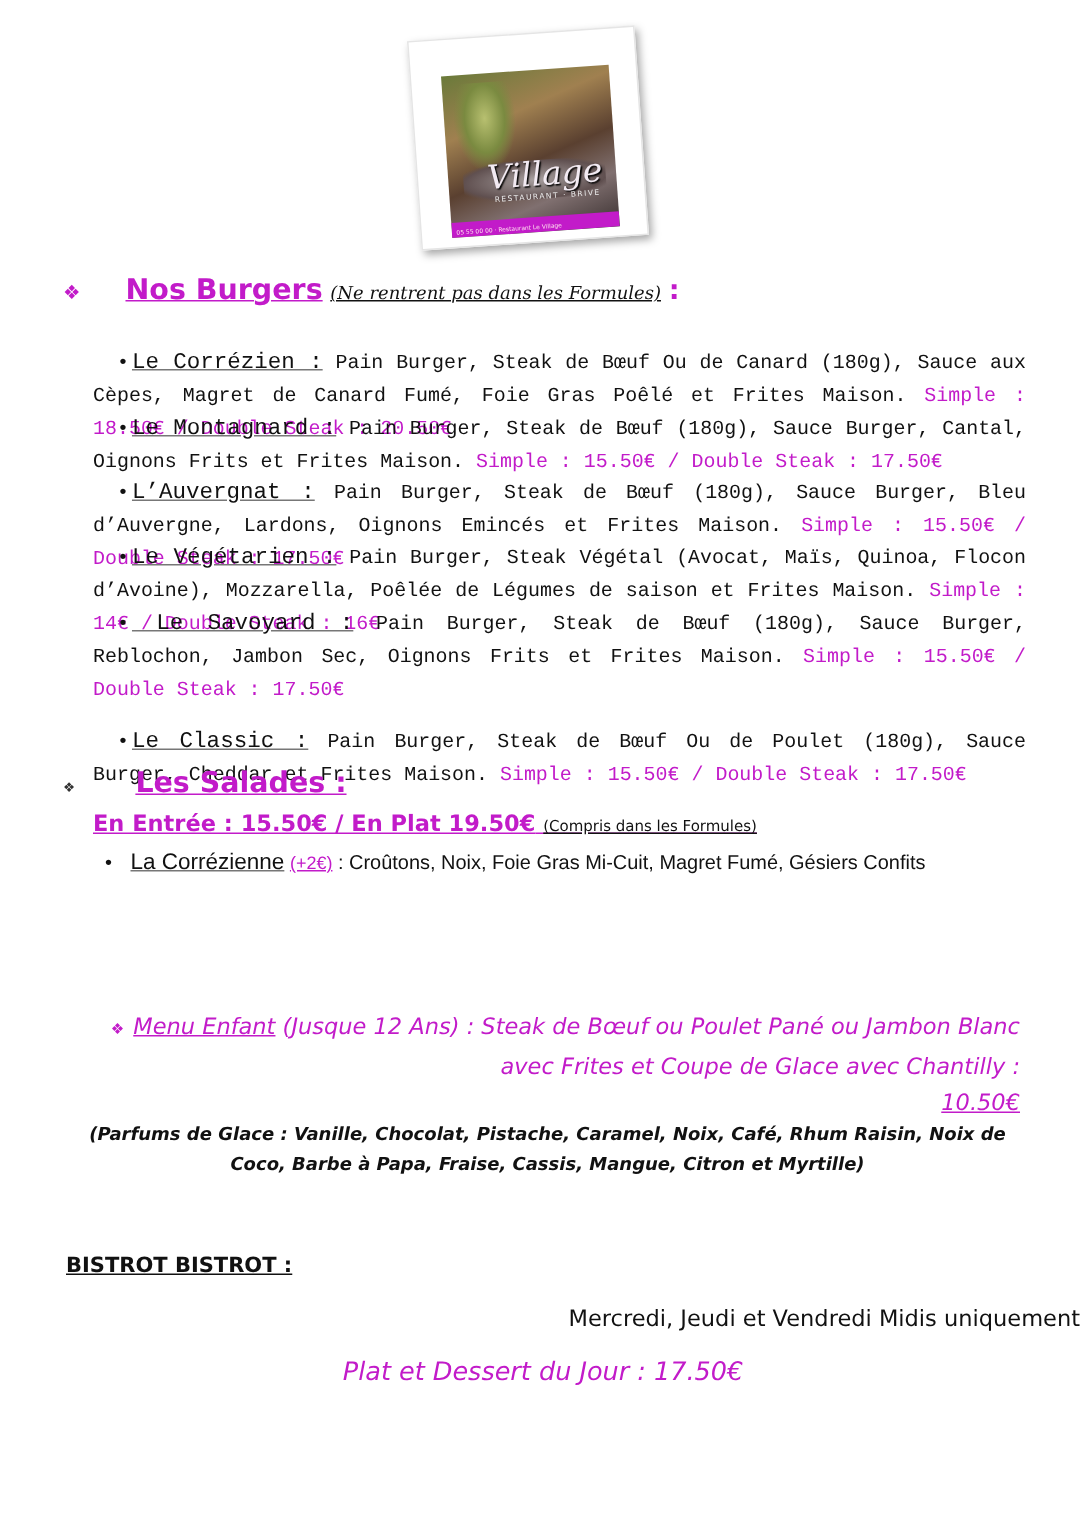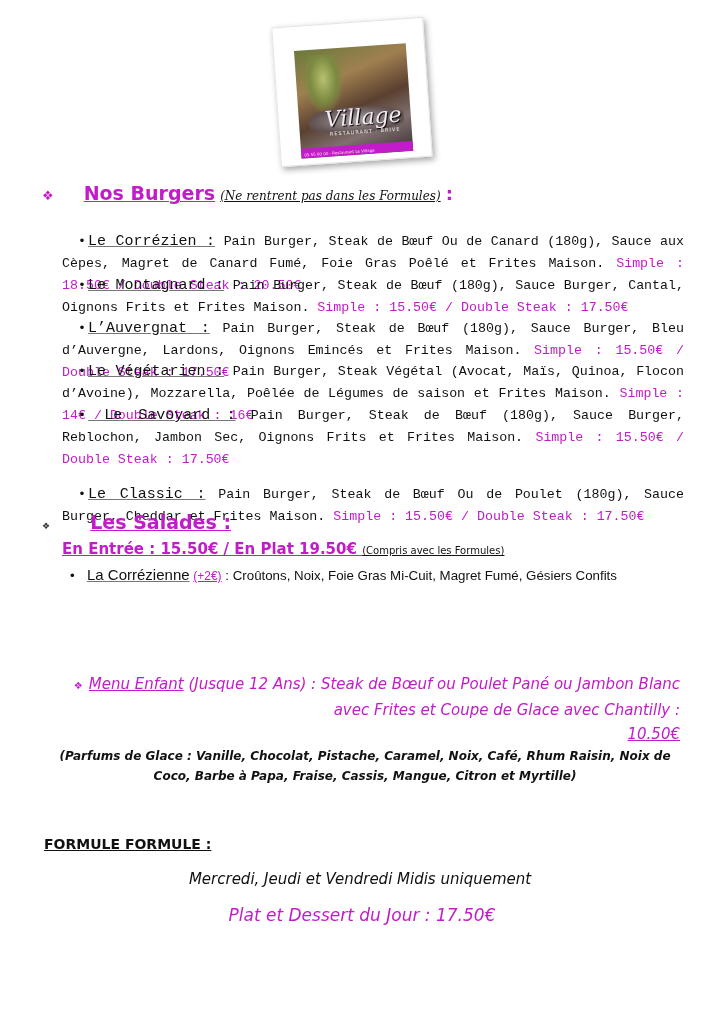--- a/index.html
+++ b/index.html
@@ -48,22 +48,22 @@
 
   .enfant { position: absolute; left: 50px; top: 672px; width: 630px; text-align: right;
     font-family: "DejaVu Sans", sans-serif; font-style: italic; font-size: 15px; line-height: 24px; color: #c21bc9; }
   .enfant .u { text-decoration: underline; }
   .enfant .diamond2 { font-size: 10px; margin-right: 6px; font-style: normal; }
   .flavors { position: absolute; left: 50px; top: 746px; width: 630px; text-align: center;
     font-family: "DejaVu Sans", sans-serif; font-style: italic; font-size: 12px; line-height: 20px; color: #111; font-weight: bold; }
 
   .formule-title { position: absolute; left: 44px; top: 836px; font-size: 14px; font-weight: bold;
     text-decoration: underline; color: #111; font-family: "DejaVu Sans", sans-serif; }
-  .formule-days { position: absolute; left: 0; top: 870px; width: 720px; text-align: center;
-    font-size: 15px; color: #111; font-family: "DejaVu Sans", sans-serif; font-style: italic; }
+  .formule-days { position: absolute; left: 0; top: 870px; width: 720px; text-align: right;
+    font-size: 15px; color: #111; font-family: "DejaVu Sans", sans-serif; }
   .formule-price { position: absolute; left: 0; top: 905px; width: 724px; text-align: center;
     font-size: 17px; font-style: italic; color: #c21bc9; font-family: "DejaVu Sans", sans-serif; }
 </style>
 </head>
 <body>
 
 <div class="photo-wrap">
   <div class="photo-frame">
     <div class="photo-img">
       <div class="plant"></div>
@@ -99,27 +99,27 @@
 </div>
 <div class="burger" style="top:472px;margin-top:12px;">
   <span class="bullet">•</span><span class="name">Le Classic :</span><span> Pain Burger, Steak de Bœuf Ou de Poulet (180g), Sauce Burger, Cheddar et Frites Maison.</span><span class="price"> Simple : 15.50€ / Double Steak : 17.50€</span>
 </div>
 
 <div class="section-head" style="top:511px;">
   <span class="diamond small">❖</span>&nbsp;&nbsp;<span class="h-title">Les Salades :</span>
 </div>
 <div class="salad-sub">
   <span>En Entrée : 15.50€ / En Plat 19.50€</span>
-  <span class="note">(Compris avec les Formules)</span>
+  <span class="note">(Compris dans les Formules)</span>
 </div>
 <ul class="salads">
   <li><span class="dot">•</span><span class="name">La Corrézienne</span>&nbsp;<span class="extra">(+2€)</span><span> : Croûtons, Noix, Foie Gras Mi-Cuit, Magret Fumé, Gésiers Confits</span></li>
 </ul>
 
 <div class="enfant">
   <span class="diamond2">❖</span><span class="u">Menu Enfant</span><span> (Jusque 12 Ans) : Steak de Bœuf ou Poulet Pané ou Jambon Blanc avec Frites et Coupe de Glace avec Chantilly :</span><br>
   <span class="u">10.50€</span>
 </div>
 <div class="flavors">(Parfums de Glace : Vanille, Chocolat, Pistache, Caramel, Noix, Café, Rhum Raisin, Noix de Coco, Barbe à Papa, Fraise, Cassis, Mangue, Citron et Myrtille)</div>
 
-<div class="formule-title">FORMULE FORMULE :</div>
+<div class="formule-title">BISTROT BISTROT :</div>
 <div class="formule-days">Mercredi, Jeudi et Vendredi Midis uniquement</div>
 <div class="formule-price">Plat et Dessert du Jour : 17.50€</div>
 
 </body></html>

